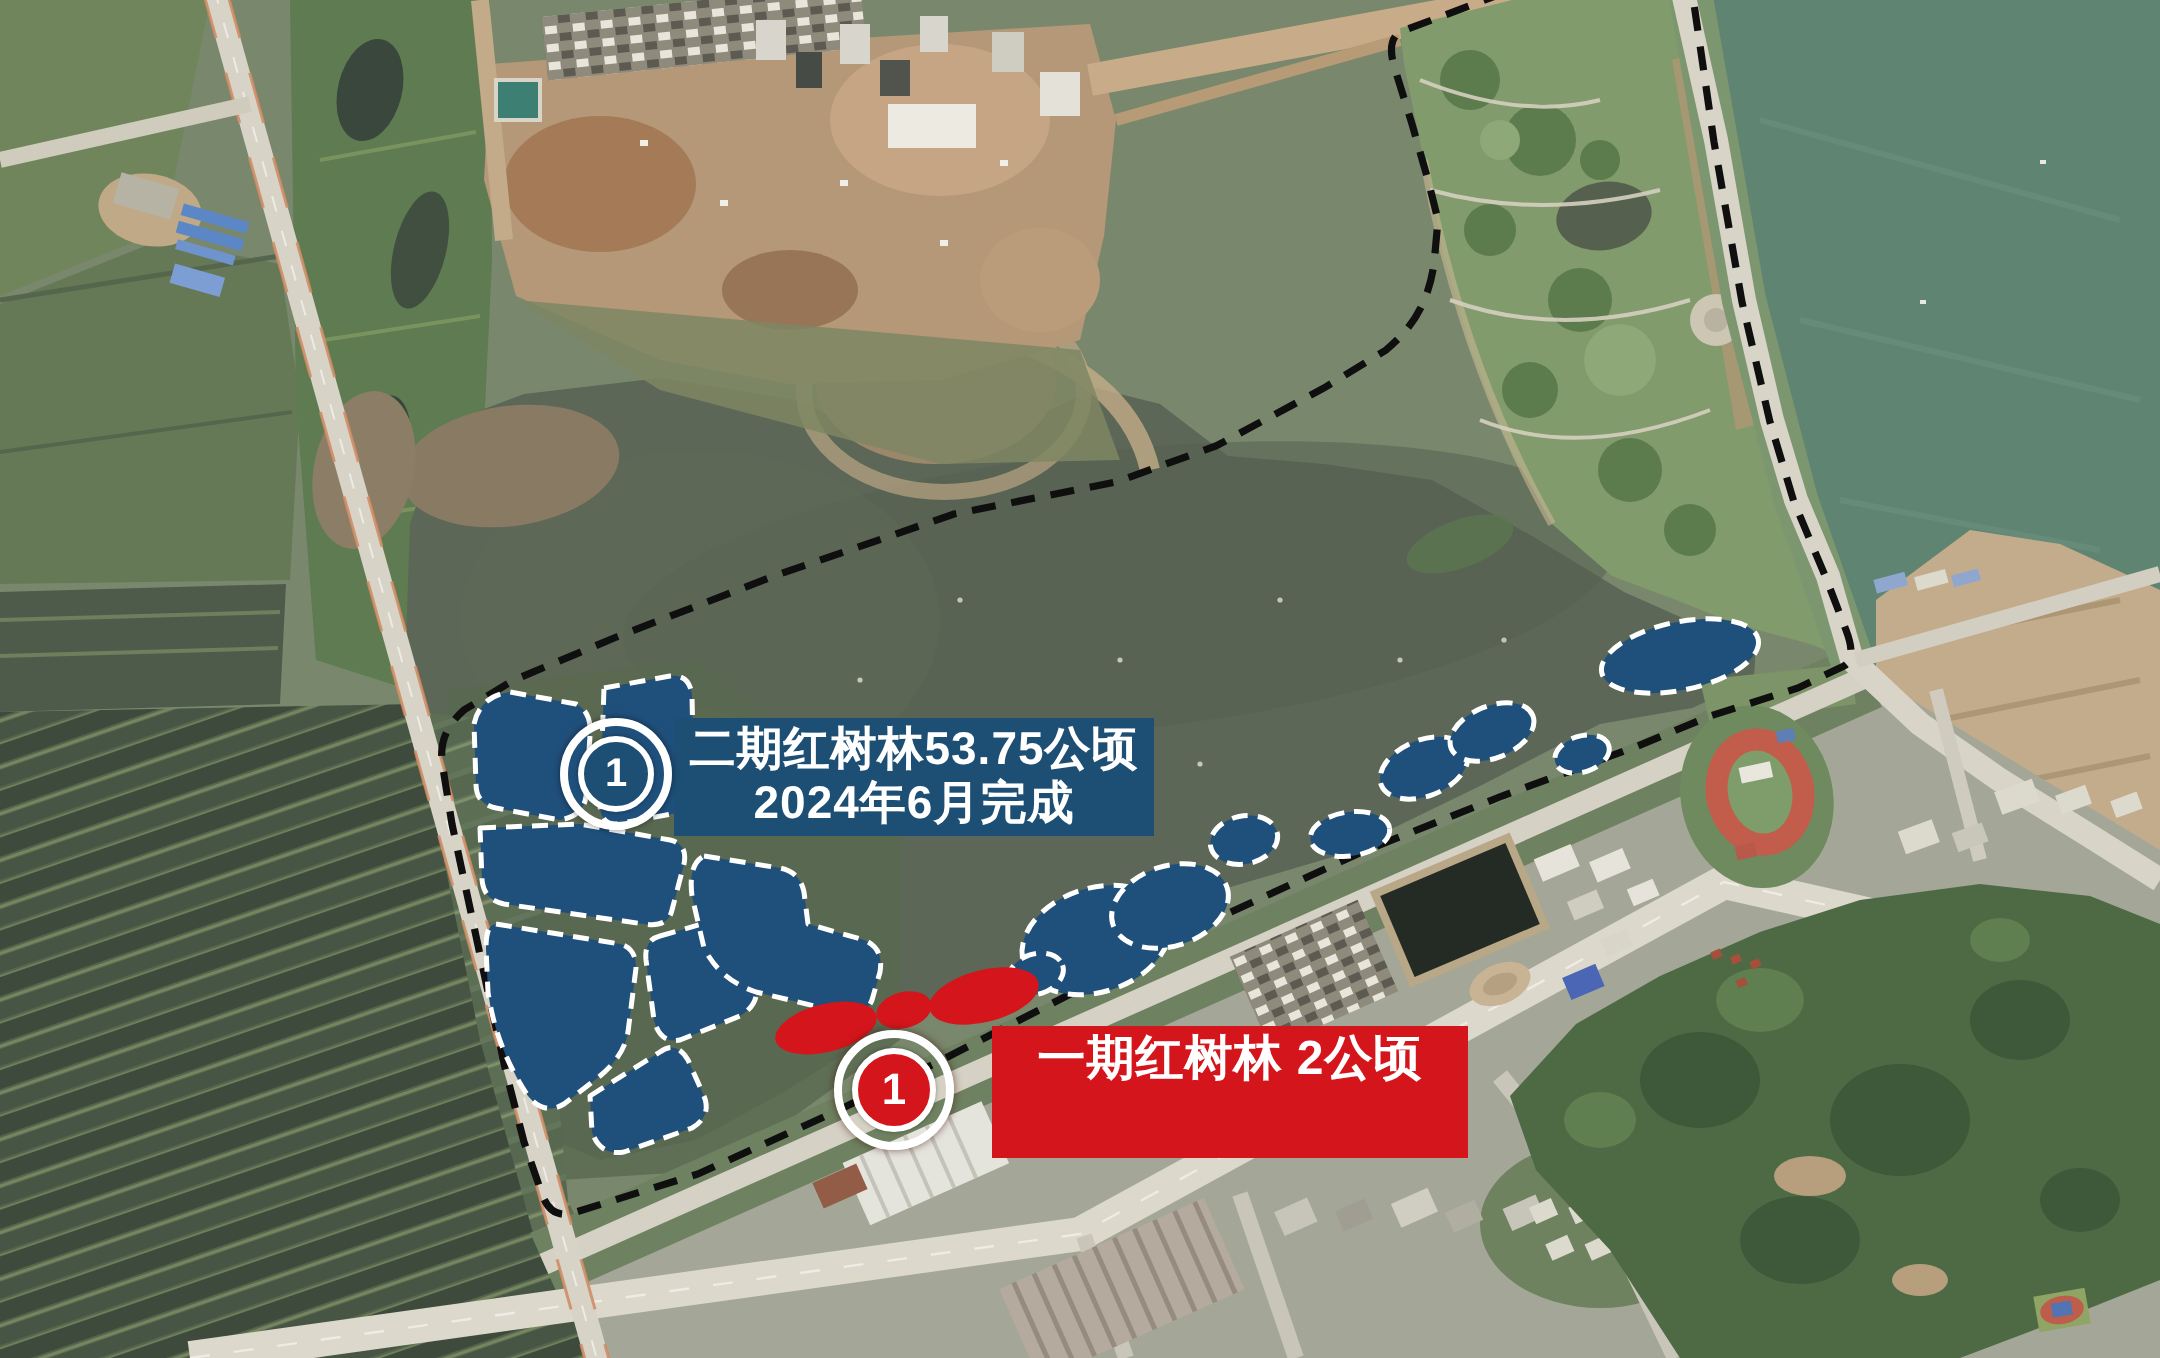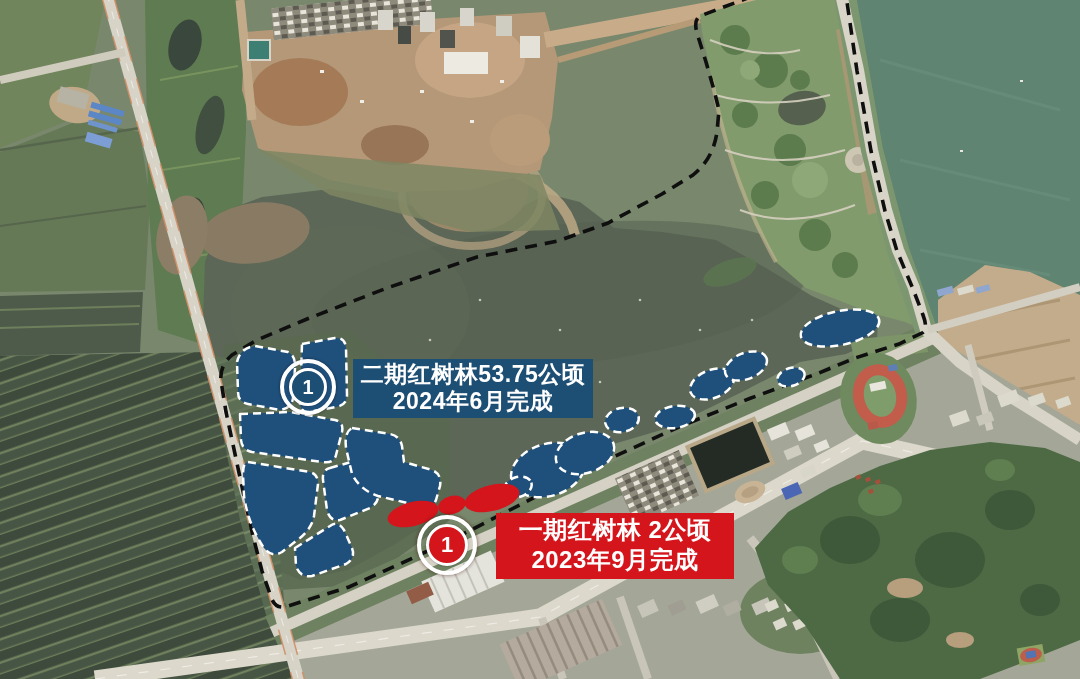--- a/index.html
+++ b/index.html
@@ -3,21 +3,21 @@
 <meta charset="utf-8">
 <style>
   html,body{margin:0;padding:0;background:#1a1a1a;}
   .stage{position:relative;width:1080px;height:679px;overflow:hidden;
          font-family:"Liberation Sans",sans-serif;background:#79886d;}
   .stage svg{position:absolute;left:0;top:0;}
   .map-label{position:absolute;color:#ffffff;font-weight:bold;text-align:center;
              letter-spacing:.5px;z-index:6;}
   .map-label .ln{display:block;white-space:nowrap;}
   .label-phase2{left:337px;top:359px;width:240px;height:57px;background:#1d4e74;
-                font-size:23px;line-height:27px;padding-top:2px;margin-left:16px;}
+                font-size:23px;line-height:27px;padding-top:2px;}
   .label-phase1{left:496px;top:513px;width:238px;height:64px;background:#d4161c;
                 font-size:24px;line-height:30px;padding-top:2px;}
   .marker{position:absolute;border:4px solid #fff;border-radius:50%;z-index:7;
           display:flex;align-items:center;justify-content:center;
           box-shadow:0 0 3px rgba(0,0,0,.5);}
   .marker-inner{border:3px solid #fff;border-radius:50%;color:#fff;font-weight:bold;
           display:flex;align-items:center;justify-content:center;
           box-shadow:0 0 2px rgba(0,0,0,.35);}
   .marker-phase2{left:280px;top:359px;width:48px;height:48px;}
   .marker-phase2 .marker-inner{width:32px;height:32px;background:#1d4e74;font-size:20px;}
@@ -387,16 +387,15 @@
 <div class="map-label label-phase2">
   <span class="ln">二期红树林53.75公顷</span>
   <span class="ln">2024年6月完成</span>
 </div>
 
 <div class="marker marker-phase1">
   <div class="marker-inner">1</div>
 </div>
 <div class="map-label label-phase1">
   <span class="ln">一期红树林 2公顷</span>
-  <span class="ln">2023年9月完成</span>
 </div>
 
 </div>
 
 </body></html>

